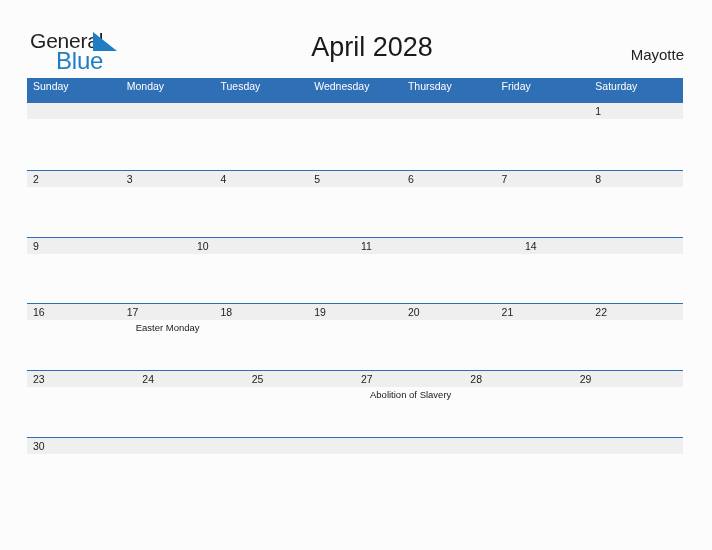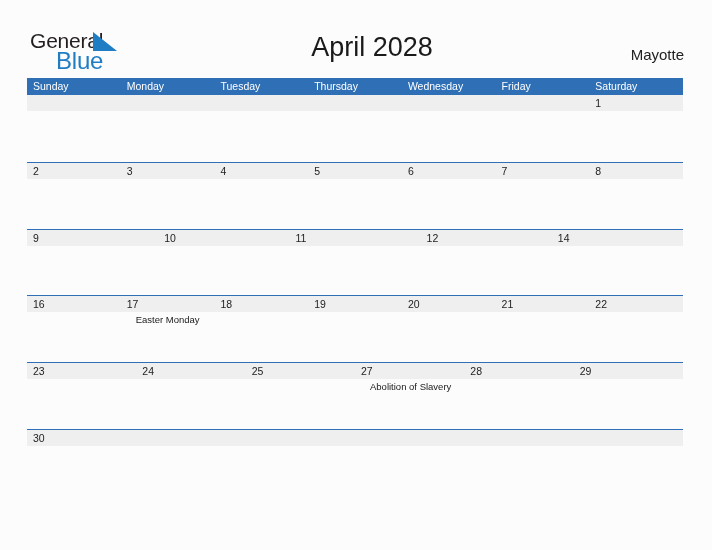--- a/index.html
+++ b/index.html
@@ -83,21 +83,21 @@
   
   .calendar {
     position: absolute;
     left: 27px;
     top: 78px;
     width: 656px;
   }
   .weekday-row {
     display: flex;
     background: #2f6fb5;
-    height: 17px;
+    height: 25px;
   }
   .weekday {
     flex: 1 1 0;
     color: #ffffff;
     font-size: 10.5px;
     line-height: 17px;
     padding-left: 6px;
     box-sizing: border-box;
     white-space: nowrap;
   }
@@ -171,22 +171,22 @@
 
     <div class="cal-title">April 2028</div>
     <div class="region-label">Mayotte</div>
   </div>
 
   <div class="calendar">
     <div class="weekday-row" id="weekday-row">
         <div class="weekday">Sunday</div>
         <div class="weekday">Monday</div>
         <div class="weekday">Tuesday</div>
+        <div class="weekday">Wednesday</div>
         <div class="weekday">Thursday</div>
-        <div class="weekday">Wednesday</div>
         <div class="weekday">Friday</div>
         <div class="weekday">Saturday</div>
       </div>
     <div id="calendar-body">
         <div class="week-row first">
           <div class="day-cell empty">
             <div class="day-band"></div>
             <div class="day-num"></div>
           </div>
           <div class="day-cell empty">
@@ -252,24 +252,20 @@
           <div class="day-cell">
             <div class="day-band"></div>
             <div class="day-num">10</div>
           </div>
           <div class="day-cell">
             <div class="day-band"></div>
             <div class="day-num">11</div>
           </div>
           <div class="day-cell">
             <div class="day-band"></div>
-            <div class="day-num">12</div>
-          </div>
-          <div class="day-cell">
-            <div class="day-band"></div>
             <div class="day-num">14</div>
           </div>
         </div>
         <div class="week-row">
           <div class="day-cell">
             <div class="day-band"></div>
             <div class="day-num">16</div>
           </div>
           <div class="day-cell">
             <div class="day-band"></div>

